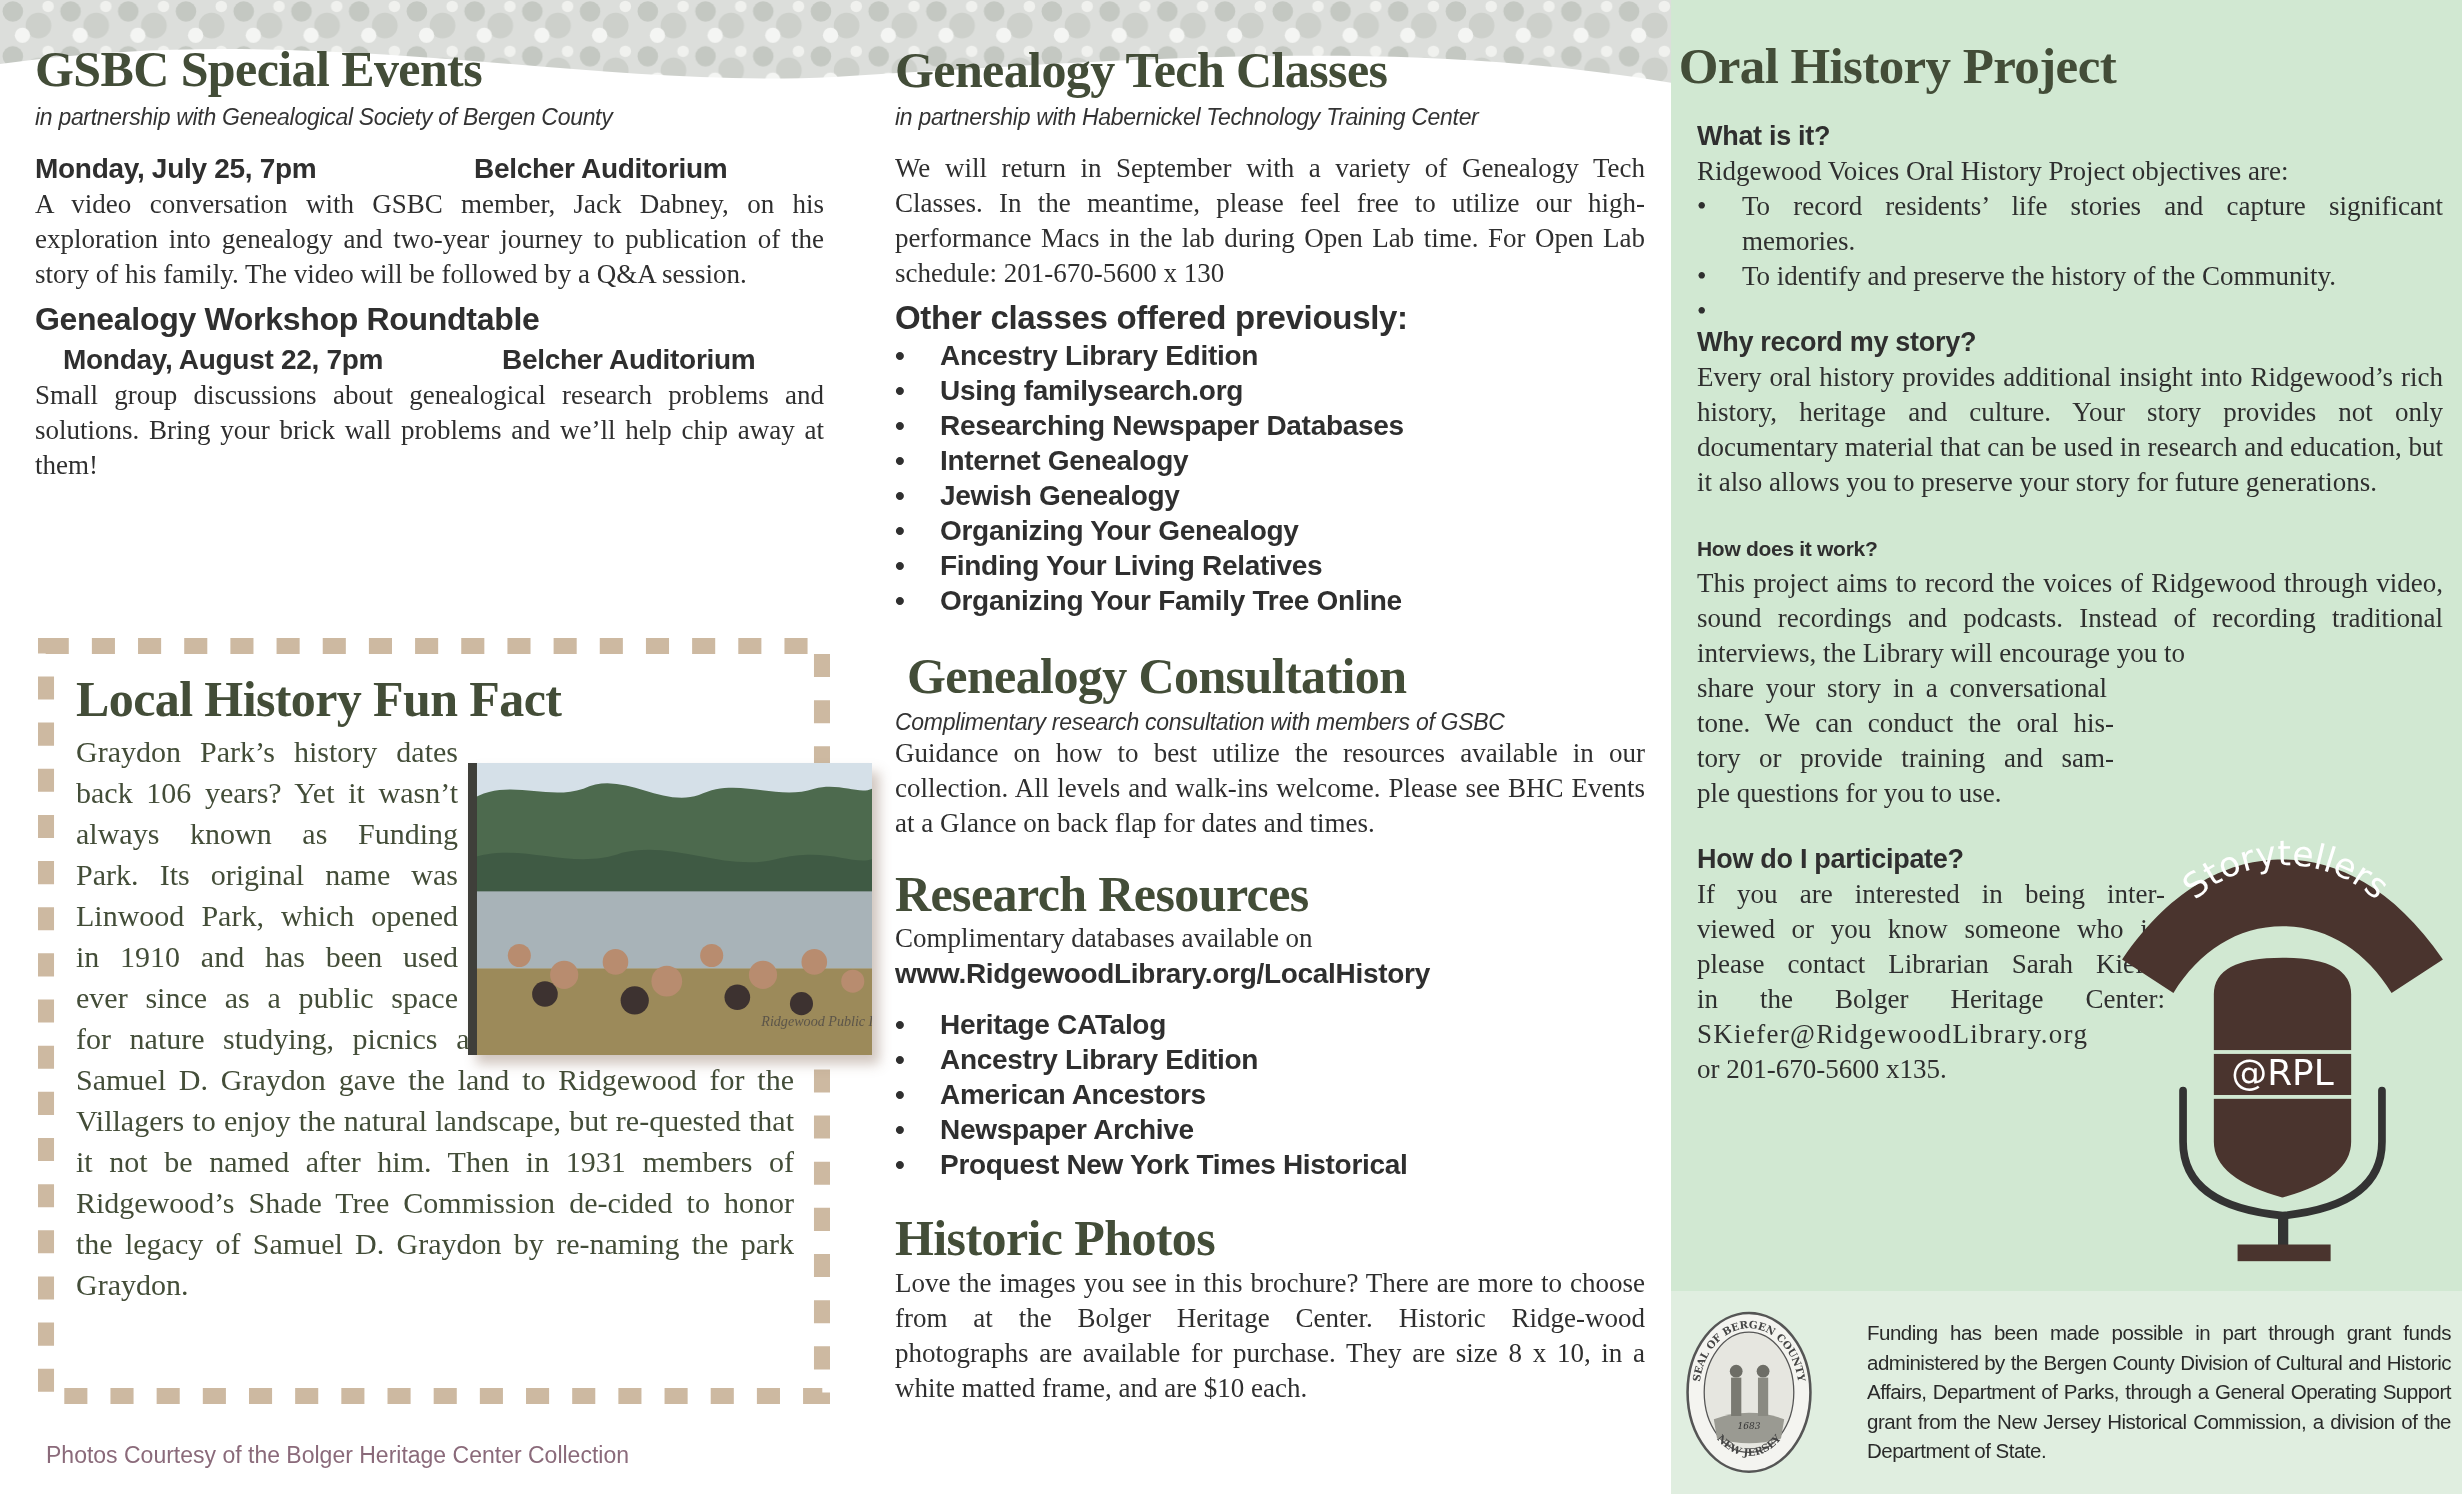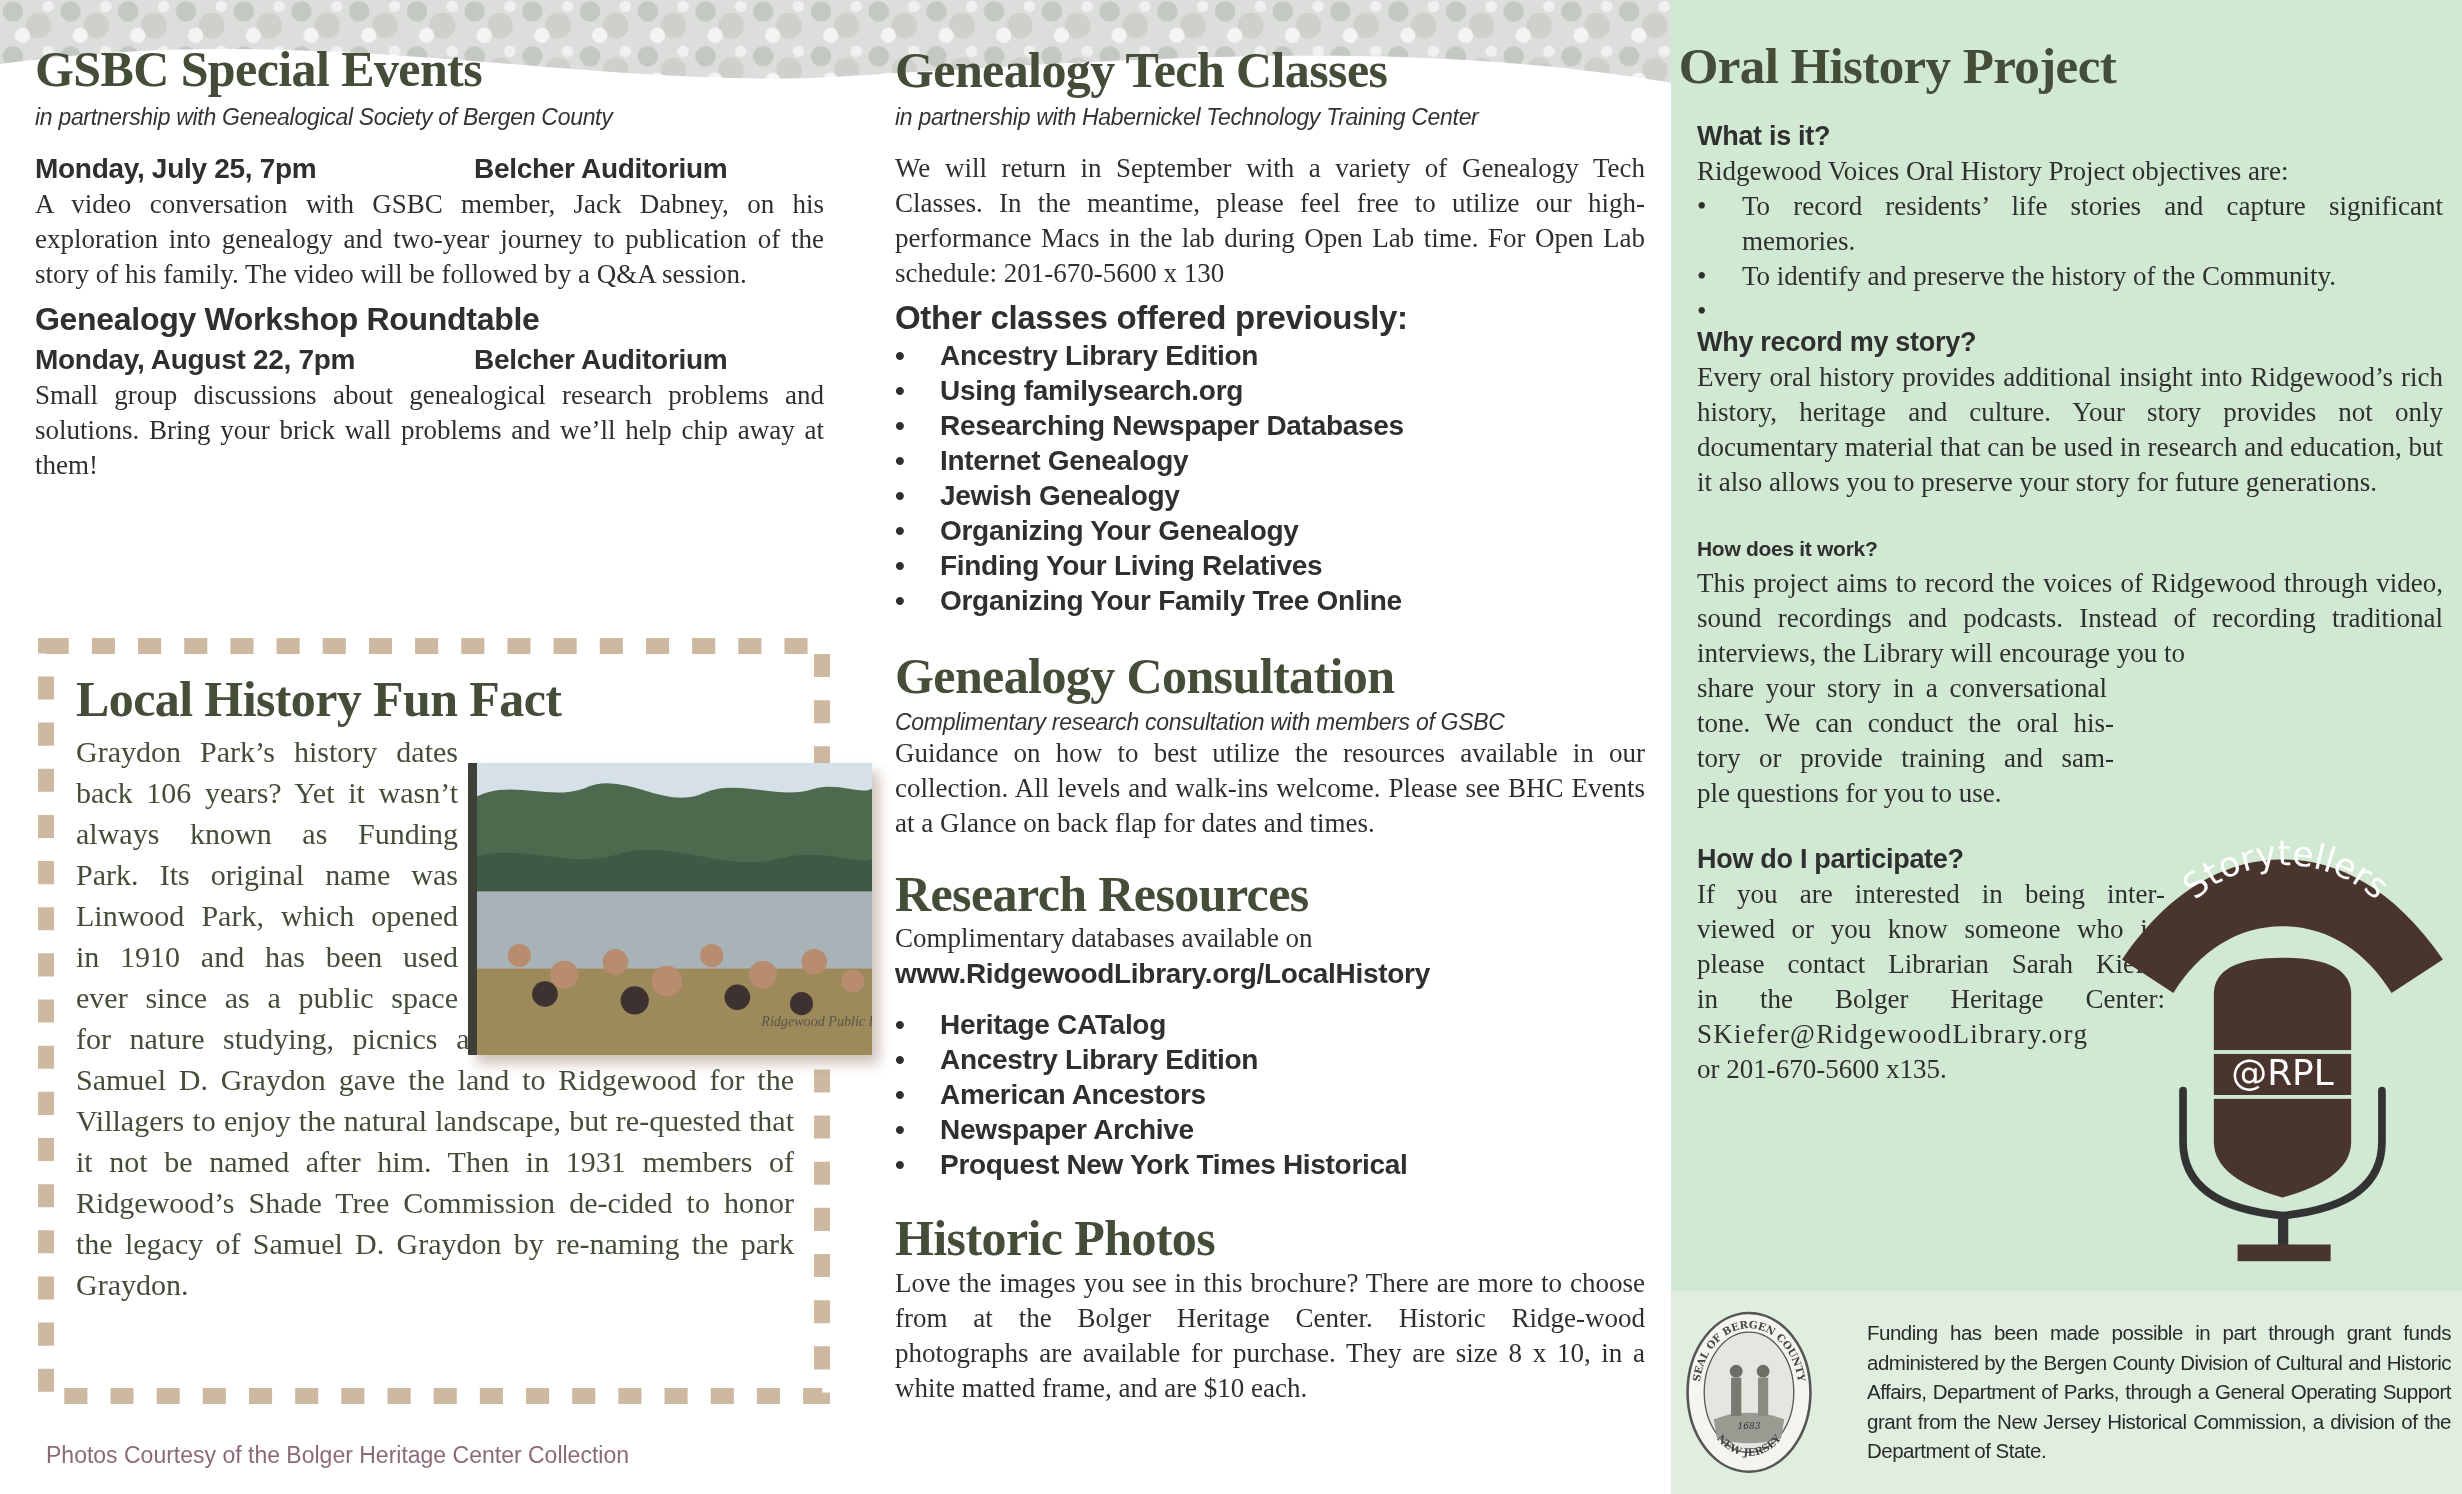--- a/index.html
+++ b/index.html
@@ -49,21 +49,21 @@
 
   <div class="abs" style="top:151px;left:0;width:789px;">
     <div style="display:flex;font-size:28px;line-height:36px;" class="sans-b">
       <span style="width:439px;">Monday, July 25, 7pm</span>
       <span>Belcher Auditorium</span>
     </div>
     <p class="body">A video conversation with GSBC member, Jack Dabney, on his exploration into genealogy and two-year journey to publication of the story of his family.  The video will be followed by a Q&amp;A session.</p>
 
     <p class="sans-b" style="font-size:32px;line-height:46px;margin-top:3.8px;">Genealogy Workshop Roundtable</p>
     <div style="display:flex;font-size:28px;line-height:36px;" class="sans-b">
-      <span style="width:439px;">Monday, August 22, 7pm</span>
+      <span style="width:439px;margin-left:28px;">Monday, August 22, 7pm</span>
       <span>Belcher Auditorium</span>
     </div>
     <p class="body">Small group discussions about genealogical research problems and solutions.  Bring your brick wall problems and we’ll help chip away at them!</p>
   </div>
 </div>
 
 <div class="frame">
   <svg viewBox="0 0 1235 1195" preserveAspectRatio="none">
     <rect x="12" y="12" width="1211" height="1171" fill="none" stroke="#cdb9a1" stroke-width="26" stroke-dasharray="36 36"></rect>
   </svg>
@@ -125,21 +125,21 @@
       <li><span class="dot">•</span><span>Using familysearch.org</span></li>
       <li><span class="dot">•</span><span>Researching Newspaper Databases</span></li>
       <li><span class="dot">•</span><span>Internet Genealogy</span></li>
       <li><span class="dot">•</span><span>Jewish Genealogy</span></li>
       <li><span class="dot">•</span><span>Organizing Your Genealogy</span></li>
       <li><span class="dot">•</span><span>Finding Your Living Relatives</span></li>
       <li><span class="dot">•</span><span>Organizing Your Family Tree Online</span></li>
     </ul>
   </div>
 
-  <h2 class="serif-title h-main abs" style="top:651px;left:0;">Genealogy Consultation</h2>
+  <h2 class="serif-title h-main abs" style="top:651px;left:12px;">Genealogy Consultation</h2>
   <div class="abs" style="top:709px;left:0;width:750px;">
     <p class="partner">Complimentary research consultation with members of GSBC</p>
     <p class="body">Guidance on how to best utilize the resources available in our collection. All levels and walk-ins welcome. Please see BHC Events at a Glance on back flap for dates and times.</p>
   </div>
 
   <h2 class="serif-title h-main abs" style="top:869px;left:0;">Research Resources</h2>
   <div class="abs" style="top:921px;left:0;width:750px;">
     <p class="body" style="text-align:left;">Complimentary databases available on</p>
     <p class="sans-b" style="font-size:28px;line-height:36px;">www.RidgewoodLibrary.org/LocalHistory</p>
     <ul class="bullets sans-b" style="font-size:28px;line-height:35px;margin-top:15.4px;">

